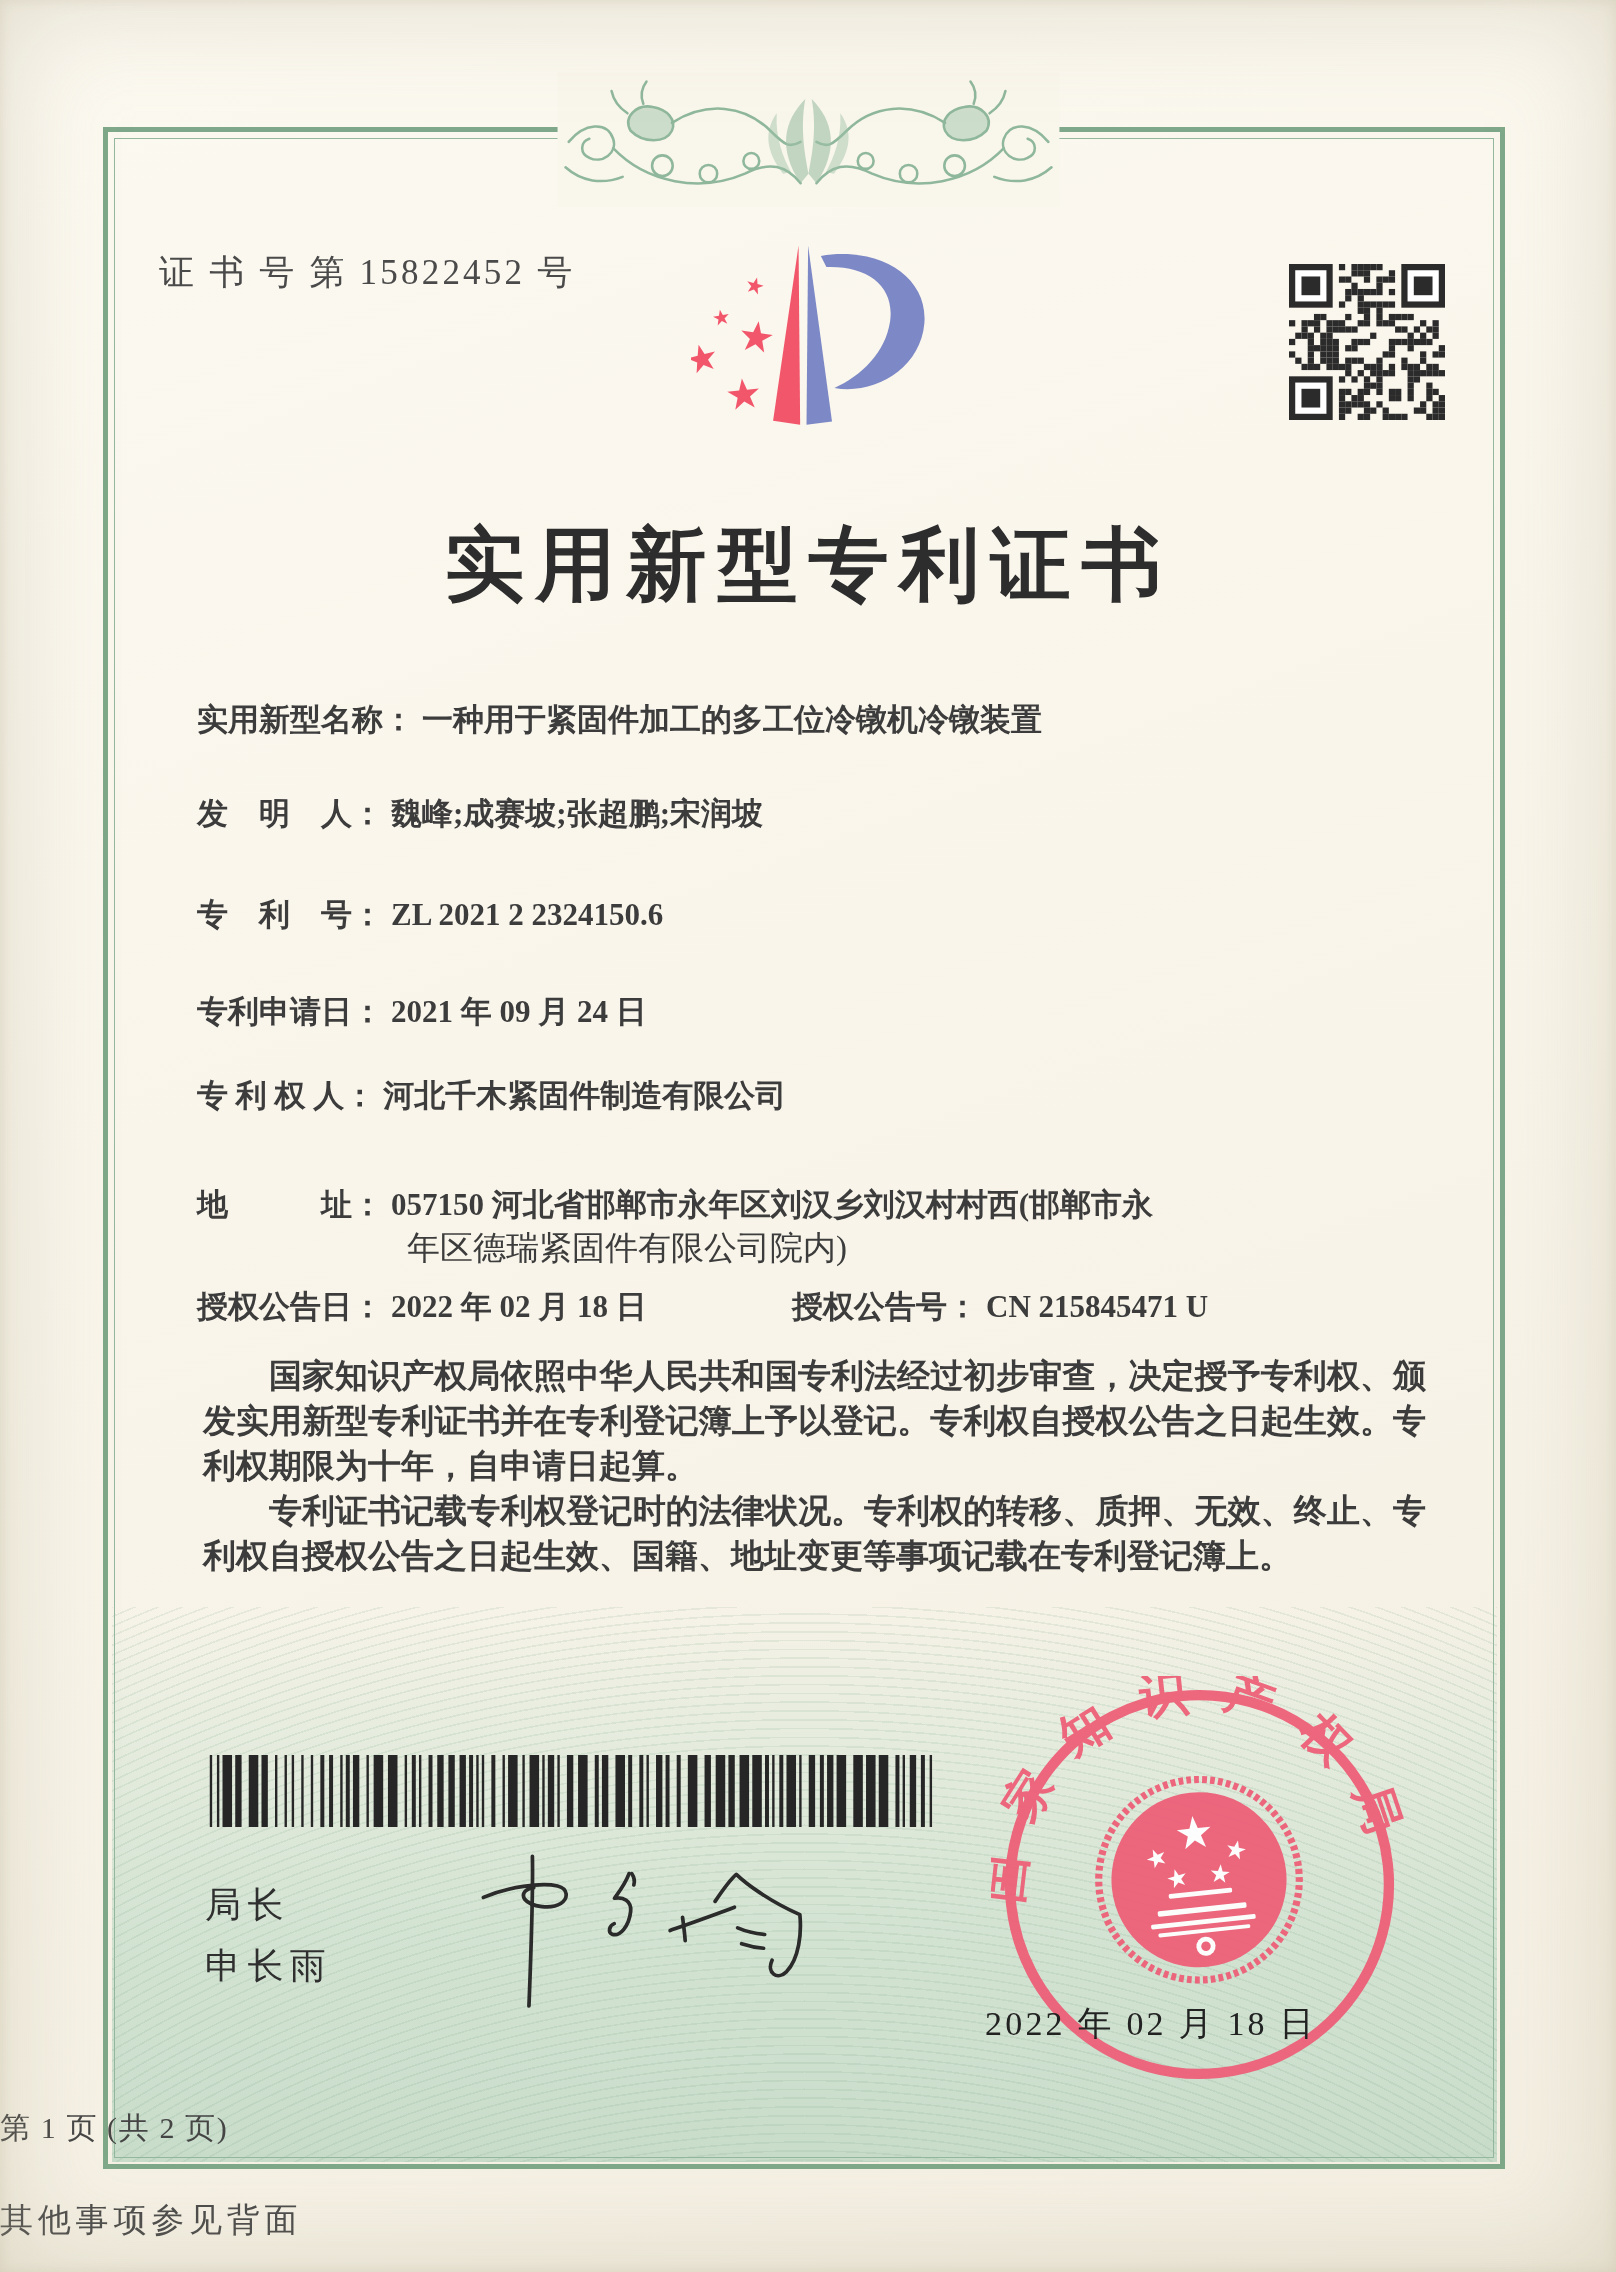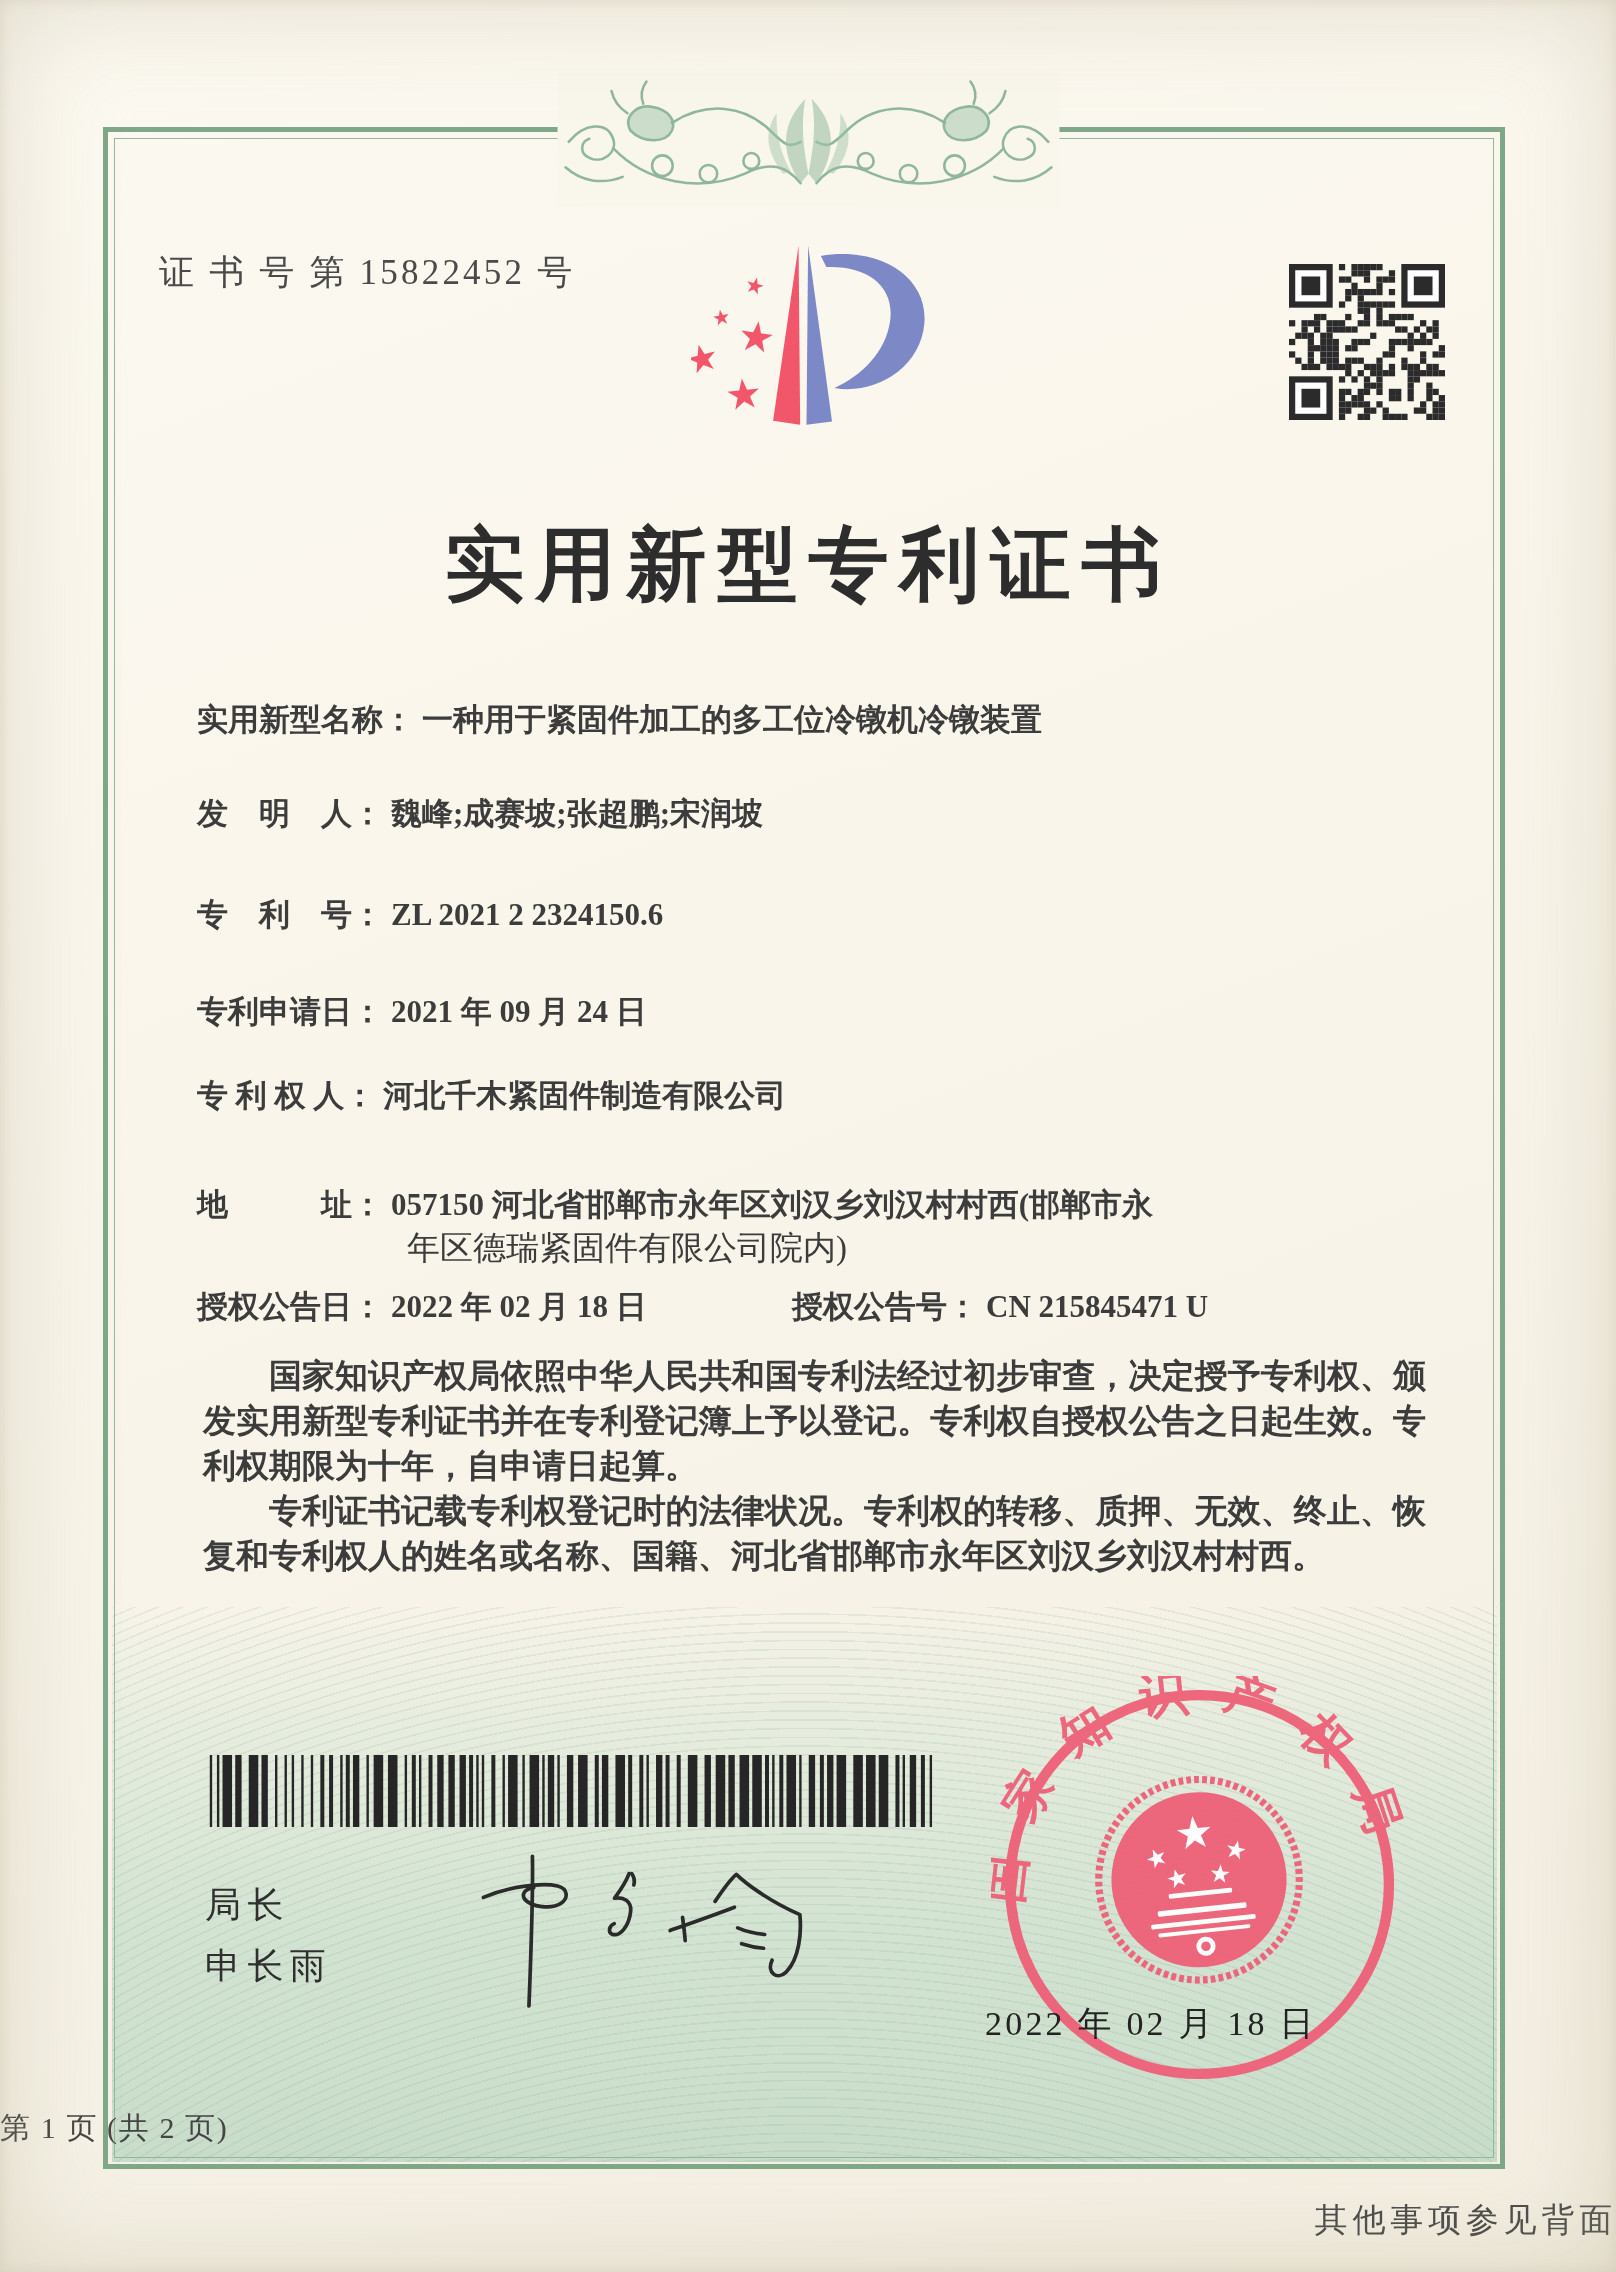--- a/index.html
+++ b/index.html
@@ -27,21 +27,21 @@
   .row .val{padding-left:8px;}
   .pair2{position:absolute;left:595px;top:0;}
   .addr2{position:absolute;left:407px;font-size:33px;color:#3c3c3c;}
   .paras{position:absolute;left:203px;top:1354px;width:1223px;font-size:33px;
     line-height:45px;text-align:justify;color:#3c3c3c;}
   .paras p{margin:0;text-indent:2em;font-weight:bold;}
   .signer{left:205px;font-size:36px;letter-spacing:6.4px;color:#2f2f2f;}
   .seal-date{left:985px;top:2007px;font-size:34px;letter-spacing:3.2px;color:#222;}
   .page-info{left:0;top:2113px;width:100%;text-align:left;font-size:30px;
     letter-spacing:1.6px;color:#454545;}
-  .back-note{left:0;top:2204px;width:100%;text-align:right;font-size:33px;
+  .back-note{left:0;top:2204px;width:100%;text-align:left;font-size:33px;
     letter-spacing:4.8px;color:#4a4a4a;}
   svg{display:block;}
 </style>
 </head>
 <body>
 
 <div class="page">
 
   <div class="wave-band"></div>
 
@@ -330,21 +330,21 @@
   <div class="addr2" style="top:1226px">年区德瑞紧固件有限公司院内)</div>
   <div class="row" style="top:1286px">
     <span class="lbl">授权公告日：</span><span class="val">2022 年 02 月 18 日</span>
     <span class="pair2">
       <span class="lbl">授权公告号：</span><span class="val">CN 215845471 U</span>
     </span>
   </div>
 
   <div class="paras">
     <p>国家知识产权局依照中华人民共和国专利法经过初步审查，决定授予专利权、颁发实用新型专利证书并在专利登记簿上予以登记。专利权自授权公告之日起生效。专利权期限为十年，自申请日起算。</p>
-    <p>专利证书记载专利权登记时的法律状况。专利权的转移、质押、无效、终止、恢复和专利权人的姓名或名称、国籍、河北省邯郸市永年区刘汉乡刘汉村村西。</p>
+    <p>专利证书记载专利权登记时的法律状况。专利权的转移、质押、无效、终止、专利权自授权公告之日起生效、国籍、地址变更等事项记载在专利登记簿上。</p>
   </div>
 
   <svg class="abs" id="barcode" style="left:205px;top:1755px;" width="735" height="72" viewBox="0 0 924 90" preserveAspectRatio="none">
       <rect x="6" y="0" width="3" height="90" fill="#262626"></rect>
       <rect x="15" y="0" width="3" height="90" fill="#262626"></rect>
       <rect x="22" y="0" width="12" height="90" fill="#262626"></rect>
       <rect x="38" y="0" width="8" height="90" fill="#262626"></rect>
       <rect x="55" y="0" width="12" height="90" fill="#262626"></rect>
       <rect x="71" y="0" width="8" height="90" fill="#262626"></rect>
       <rect x="88" y="0" width="3" height="90" fill="#262626"></rect>

